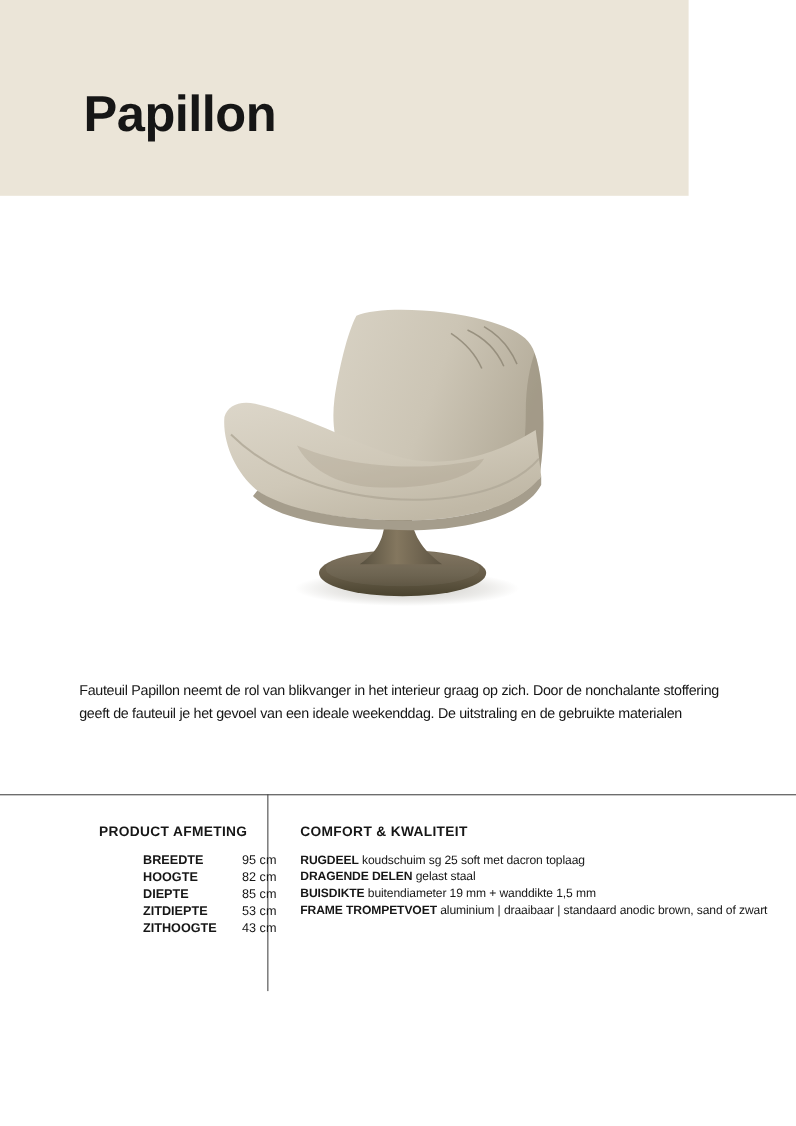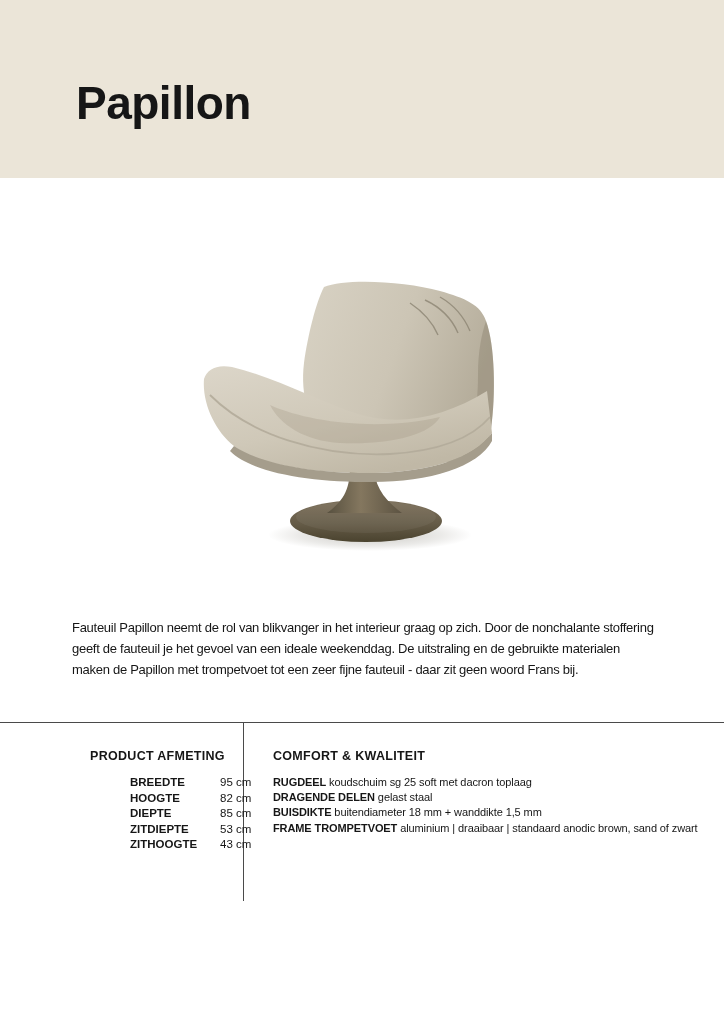--- a/index.html
+++ b/index.html
@@ -12,21 +12,21 @@
   .page{
     position:relative;
     width:724px;
     height:1024px;
     background:#ffffff;
     overflow:hidden;
   }
   .header-band{
     position:absolute;
     left:0; top:0;
-    width:724px; height:178px;
+    width:626px; height:178px;
     background:var(--header-band,#EBE5D8);
   }
   .page-title{
     position:absolute;
     left:76px; top:79px;
     margin:0;
     font-size:46px;
     line-height:48px;
     font-weight:700;
     letter-spacing:-0.5px;
@@ -143,21 +143,20 @@
 
       <path d="M20,150 C60,190 130,212 200,209 C250,206 283,192 300,172" stroke="#B3AB9A" stroke-width="1.8" fill="none" opacity="0.9"></path>
 
       <path d="M44,201 C70,219 125,229 185,228 C240,227 284,213 302,188 L302,196 C288,222 240,237 182,237 C120,237 62,228 40,206 Z" fill="#A59D8C"></path>
     </svg>
   </div>
 
   <div class="description">
     <div class="line">Fauteuil Papillon neemt de rol van blikvanger in het interieur graag op zich. Door de nonchalante stoffering</div>
     <div class="line">geeft de fauteuil je het gevoel van een ideale weekenddag. De uitstraling en de gebruikte materialen</div>
-    <div class="line">maken de Papillon met trompetvoet tot een zeer fijne fauteuil - daar zit geen woord Frans bij.</div>
   </div>
 
   <div class="rule-h"></div>
   <div class="rule-v"></div>
 
   <div class="col col-dimensions">
     <h2 class="col-heading">PRODUCT AFMETING</h2>
     <div class="dim-row">
       <span class="dim-label">BREEDTE</span>
       <span class="dim-value">95 cm</span>
@@ -185,21 +184,21 @@
     <div class="comfort-row">
       <span class="term">RUGDEEL</span>
       <span>koudschuim sg 25 soft met dacron toplaag</span>
     </div>
     <div class="comfort-row">
       <span class="term">DRAGENDE DELEN</span>
       <span>gelast staal</span>
     </div>
     <div class="comfort-row">
       <span class="term">BUISDIKTE</span>
-      <span>buitendiameter 18 mm + wanddikte 1,5 mm</span>
+      <span>buitendiameter 19 mm + wanddikte 1,5 mm</span>
     </div>
     <div class="comfort-row">
       <span class="term">FRAME TROMPETVOET</span>
       <span>aluminium | draaibaar | standaard anodic brown, sand of zwart</span>
     </div>
   </div>
 
 </div>
 
 </body></html>

